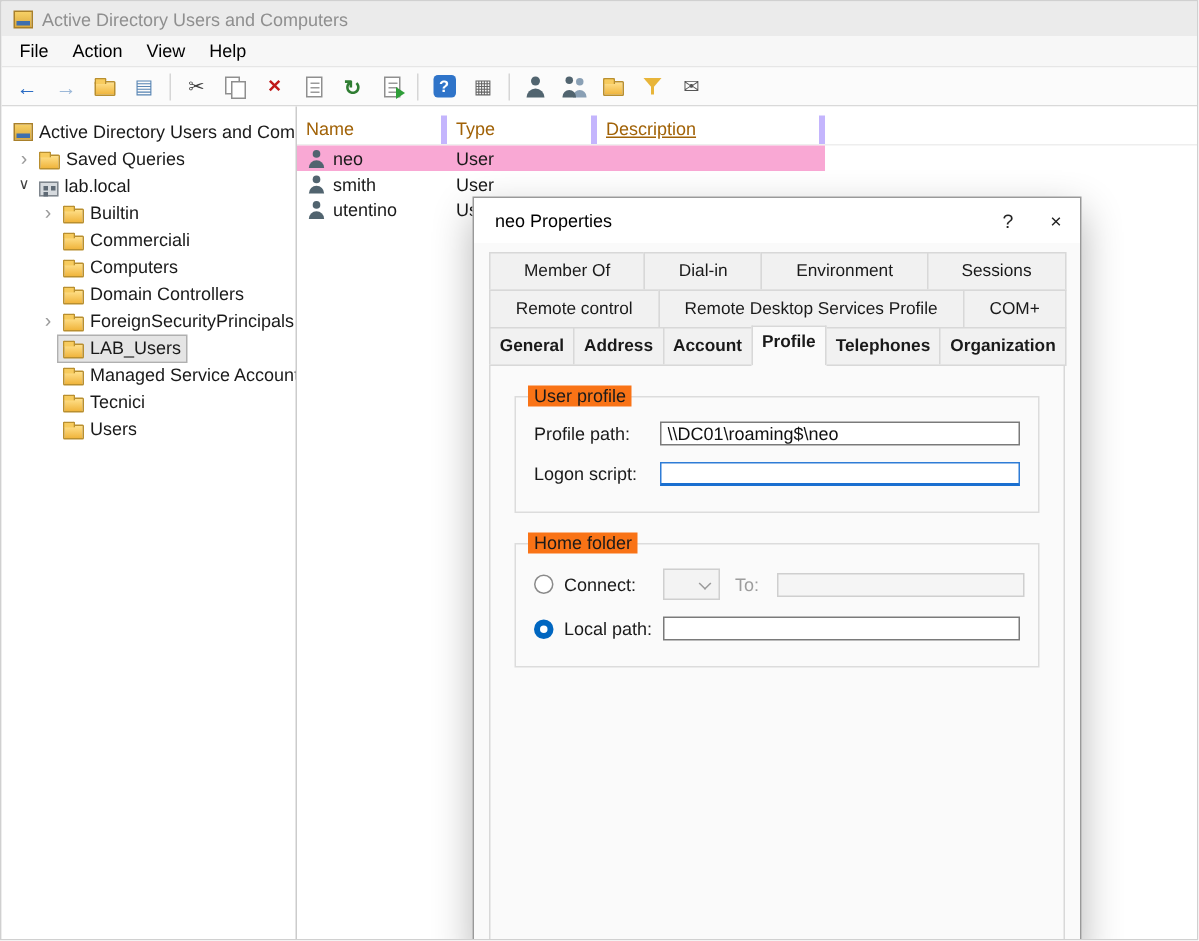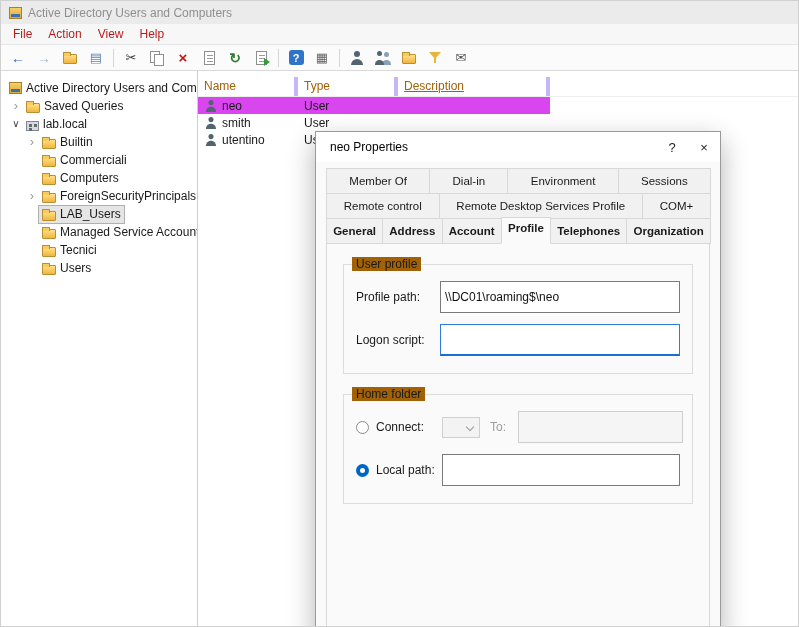--- a/index.html
+++ b/index.html
@@ -7,21 +7,21 @@
   #app {
     position:relative; width:799px; height:627px; overflow:hidden;
     font-family:"Liberation Sans", sans-serif; font-size:12px; color:#1a1a1a;
     background:#fff; border:1px solid #d0d0d0;
   }
   
   .titlebar { height:23px; background:#ebebeb; display:flex; align-items:center; gap:6px; padding-left:8px; }
   .titlebar .title { color:#8f8f8f; }
   
   .menubar { height:21px; background:#f7f7f7; display:flex; align-items:center; padding-left:4px; border-bottom:1px solid #e6e6e6; }
-  .menubar .mitem { padding:0 8px; height:100%; display:flex; align-items:center; color:#b91c1c; cursor:default; }
+  .menubar .mitem { padding:0 8px; height:100%; display:flex; align-items:center; color:#000000; cursor:default; }
   
   .toolbar { height:26px; background:#fbfbfb; display:flex; align-items:center; padding-left:4px; border-bottom:1px solid #d9d9d9; }
   .tbtn { width:24px; height:22px; display:inline-flex; align-items:center; justify-content:center; margin:0 1px; }
   .tsep { width:1px; height:18px; background:#d6d6d6; margin:0 4px; }
   .g-back { color:#2b6cc4; font-weight:bold; font-size:14px; }
   .g-fwd  { color:#9cb8d8; font-weight:bold; font-size:14px; }
   .g-cut  { color:#3f3f3f; font-size:13px; }
   .g-del  { color:#c01818; font-weight:bold; font-size:15px; }
   .g-ref  { color:#2f7d32; font-weight:bold; font-size:14px; }
   .g-grid { color:#5b87b5; font-size:13px; }
@@ -61,21 +61,21 @@
   .d2 { padding-left:24px; }
   .node { display:inline-flex; align-items:center; gap:4px; padding:0 3px; height:17px; }
   .sel .node { background:#e5e5e5; outline:1px solid #b0b0b0; }
   .tl { overflow:hidden; }
   
   .list { flex:1; background:#fff; padding-top:6px; position:relative; }
   .lheader { display:flex; height:20px; border-bottom:1px solid #eeeeee; }
   .hcell { padding:2px 0 0 6px; border-right:4px solid #c4b5fd; color:#a16207; cursor:default; }
   .c-name { width:100px; } .c-type { width:100px; } .c-desc { width:152px;text-decoration:underline; }
   .lrow { display:flex; height:17px; align-items:center; width:352px; }
-  .lrow.sel { background:#d946ef; }
+  .lrow.sel { background:#f9a8d4; }
   .lcell { padding-left:6px; overflow:hidden; white-space:nowrap; }
   .lcell.name { display:flex; align-items:center; gap:4px; }
   .lrow .mini-person { transform:scale(0.85); }
   
   .dialog {
     position:absolute; left:314px; top:130px; width:406px; height:506px; z-index:5;
     background:#fafafa; border:1px solid #999; box-shadow:0 10px 26px rgba(0,0,0,0.30);
     display:flex; flex-direction:column;
   }
   .dtitlebar { height:30px; background:#fff; display:flex; align-items:center; flex:none; }
@@ -85,26 +85,26 @@
   .tabrow { display:flex; }
   .tabrow + .tabrow { margin-top:-1px; }
   .tab {
     flex:1 1 auto; text-align:center; white-space:nowrap; padding:6px 5px; font-size:11.5px;
     background:#f1f1f1; border:1px solid #d8d8d8; margin-right:-1px; position:relative; cursor:default;
   }
   .tabrow3 .tab { margin-bottom:-1px;font-weight:bold; }
   .tab.active { background:#fafafa; border-bottom:1px solid #fafafa; z-index:3; padding-top:4px; margin-top:-1px; font-size:11.5px;text-align:center; }
   .page { margin:0 10px; border:1px solid #d8d8d8; background:#fafafa; flex:1; position:relative; z-index:1; }
   .group { margin:20px 16px 0 16px; border:1px solid #dcdcdc; padding:16px 12px 6px 12px; position:relative; }
-  .legend { position:absolute; top:-8px; left:8px; background:#a16207; padding:0 4px; color:#1a1a1a; }
+  .legend { position:absolute; top:-8px; left:8px; background:#f97316; padding:0 4px; color:#1a1a1a; }
   .frow { display:flex; align-items:center; margin-bottom:11px; }
   .flabel { width:84px; flex:none; }
   .rlabel { width:66px; flex:none; }
   .tinput {
-    flex:1; height:32px; border:1px solid #7a7a7a; background:#fff; padding:0 4px;
+    flex:1; height:16px; border:1px solid #7a7a7a; background:#fff; padding:0 4px;
     font-family:"Liberation Sans", sans-serif; font-size:12px; color:#111;
   }
   .tinput.focus { border:1px solid #2f7cd6; border-bottom:2px solid #1a6fd0; }
   .tinput.disabled { background:#f5f5f5; border:1px solid #cfcfcf; }
   .radio { width:13px; height:13px; border-radius:50%; background:#fff; border:1px solid #8a8a8a; margin-right:7px; flex:none; }
   .radio.checked { border:4px solid #0066c0; }
   .combo { width:38px; height:21px; background:#f3f3f3; border:1px solid #cfcfcf; position:relative; flex:none; margin-right:10px; }
   .combo .chev { position:absolute; right:6px; top:6px; width:6px; height:6px; border-right:1px solid #9a9a9a; border-bottom:1px solid #9a9a9a; transform:rotate(45deg); }
   .tolabel { color:#9d9d9d; width:28px; flex:none; }
 </style>
@@ -218,20 +218,27 @@
         <span class="node">
             <span class="mini-folder"></span>
             <span class="tl">Commerciali</span>
           </span>
       </div>
       <div class="titem d2">
         <span class="exp"></span>
         <span class="node">
             <span class="mini-folder"></span>
             <span class="tl">Computers</span>
+          </span>
+      </div>
+      <div class="titem d2">
+        <span class="exp"></span>
+        <span class="node">
+            <span class="mini-folder"></span>
+            <span class="tl">Domain Controllers</span>
           </span>
       </div>
       <div class="titem d2">
         <span class="exp">›</span>
         <span class="node">
             <span class="mini-folder"></span>
             <span class="tl">ForeignSecurityPrincipals</span>
           </span>
       </div>
       <div class="titem d2 sel">

